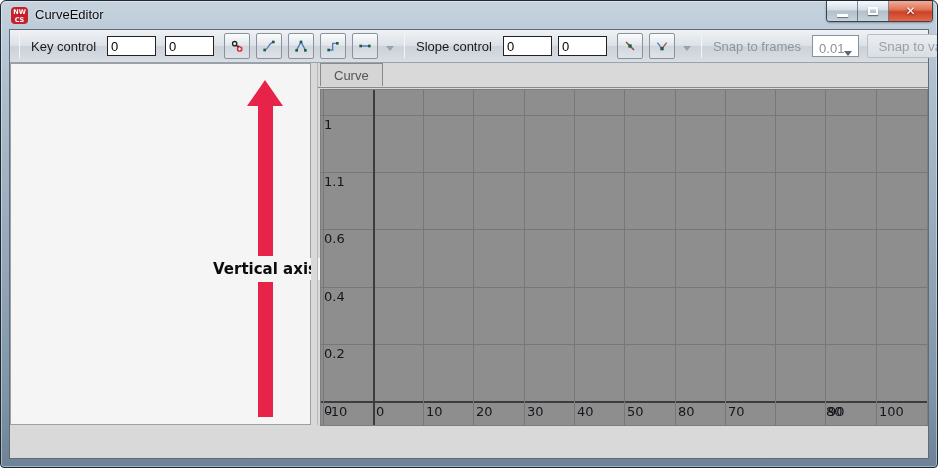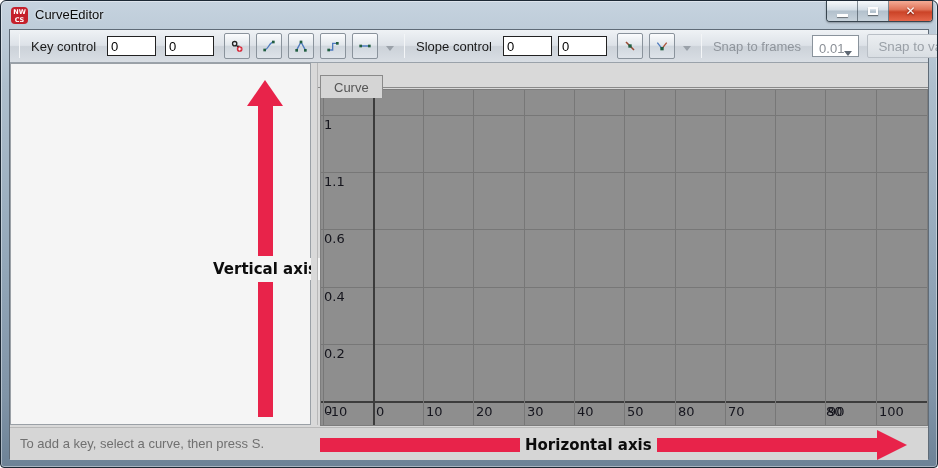--- a/index.html
+++ b/index.html
@@ -79,21 +79,21 @@
   
   .main{position:relative;height:364px;}
   .left-panel{
     position:absolute;left:0;top:0;width:301px;bottom:2px;
     background:#f5f5f5;border:1px solid #9aa0a6;
   }
   .splitter{position:absolute;left:301px;width:7px;top:0;bottom:2px;background:#d9d9d9;border-right:1px solid #b8b8b8;}
   .right-panel{position:absolute;left:308px;right:0;top:0;bottom:0;}
   .tabbar{height:25px;border-bottom:1px solid #8a8a8a;padding-left:2px;position:relative;}
   .tab{
-    display:inline-flex;align-items:center;height:23px;margin-top:12px;padding:0 13px;
+    display:inline-flex;align-items:center;height:23px;margin-top:0;padding:0 13px;
     background:#d5d5d5;border:1px solid #8a8a8a;border-bottom:none;
     color:#555;position:relative;z-index:1;
   }
   .grid-wrap{position:absolute;left:2px;top:26px;width:608px;height:337px;border:1px solid #7d7d7d;background:#8e8e8e;}
   #grid{position:relative;width:606px;height:335px;overflow:hidden;font-family:"DejaVu Sans",sans-serif;}
   .vline{position:absolute;top:0;bottom:0;width:1px;background:#777;}
   .hline{position:absolute;left:0;right:0;height:1px;background:#777;}
   .vline.axisline{width:2px;background:#3c3c3c;}
   .hline.axisline{height:2px;background:#3c3c3c;}
   .tick-label{position:absolute;font-size:13px;color:#15151d;line-height:14px;}
@@ -275,24 +275,15 @@
               <div class="tick-label" style="left: 457px; top: 315px; margin-left: 48px;">80</div>
               <div class="vline" style="left: 504px;"></div>
               <div class="tick-label" style="left: 507px; top: 315px;">90</div>
               <div class="vline" style="left: 555px;"></div>
               <div class="tick-label" style="left: 558px; top: 315px;">100</div>
             </div>
         </div>
       </div>
     </div>
 
-    <div class="statusbar">
-      <span class="status-text">To add a key, select a curve, then press S.</span>
-      <div class="h-arrow">
-        <div class="h-shaft1"></div>
-        <div class="axis-label">Horizontal axis</div>
-        <div class="h-shaft2"></div>
-        <div class="h-head"></div>
-      </div>
-    </div>
 
   </div>
 </div>
 
 </body></html>

